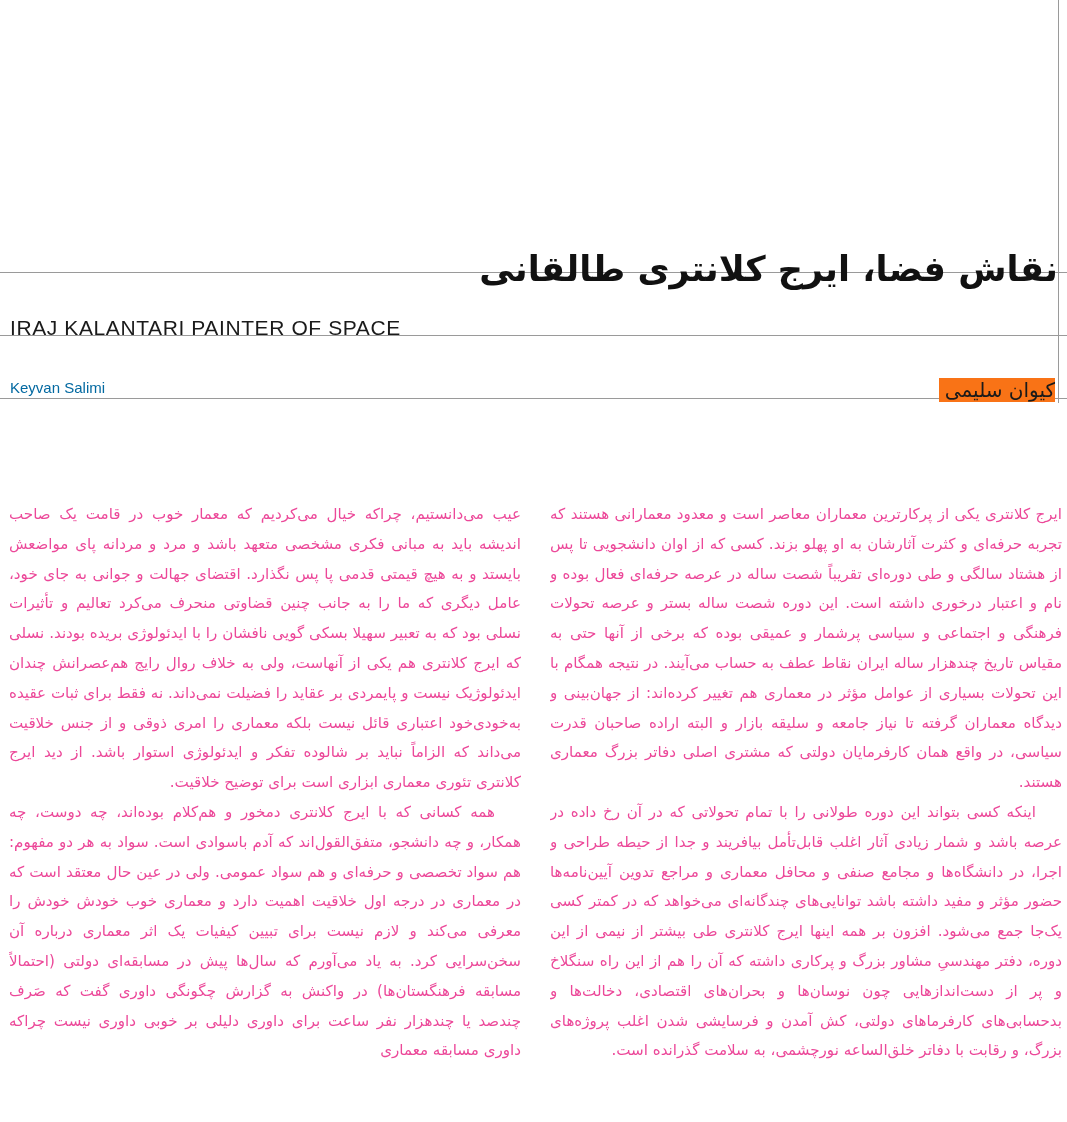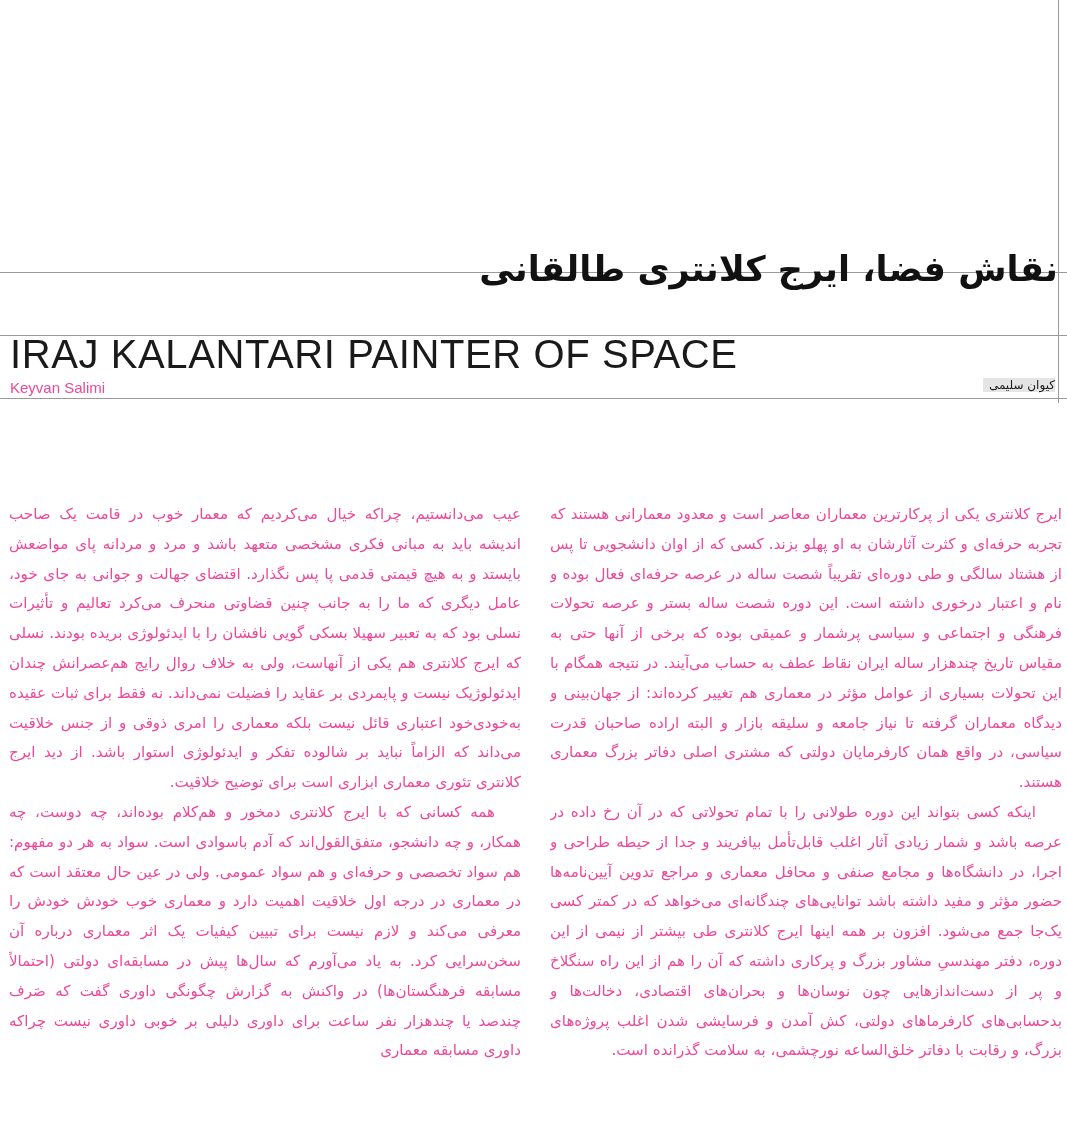--- a/index.html
+++ b/index.html
@@ -65,53 +65,53 @@
 
   .title-en {
     position: absolute;
     top: 299px;
     left: 10px;
     right: 0;
     direction: ltr;
     text-align: left;
     font-family: "Liberation Sans", "DejaVu Sans", sans-serif;
     font-weight: 400;
-    font-size: 40px;
+    font-size: 21px;
     line-height: 1.1;
     letter-spacing: 0.6px;
     color: #1a1a1a;
     z-index: 3;
   }
 
   .byline-en {
     position: absolute;
     top: 379px;
     left: 10px;
     direction: ltr;
     text-align: left;
     font-family: "Liberation Sans", "DejaVu Sans", sans-serif;
     font-size: 15px;
     line-height: 1.2;
-    color: #ec4899;
+    color: #0369a1;
     background: #ffffff;
     padding-right: 6px;
     z-index: 4;
   }
 
   .byline-fa {
     position: absolute;
     top: 378px;
     right: 12px;
     direction: rtl;
     text-align: right;
     font-family: "DejaVu Sans", "Liberation Sans", sans-serif;
-    font-size: 12px;
+    font-size: 20px;
     line-height: 1.2;
     color: #1a1a1a;
-    background: #e5e5e5;
+    background: #f97316;
     padding-left: 6px;
     z-index: 4;
   }
 
   
   .columns {
     position: absolute;
     top: 500px;
     left: 0;
     width: 1067px;

